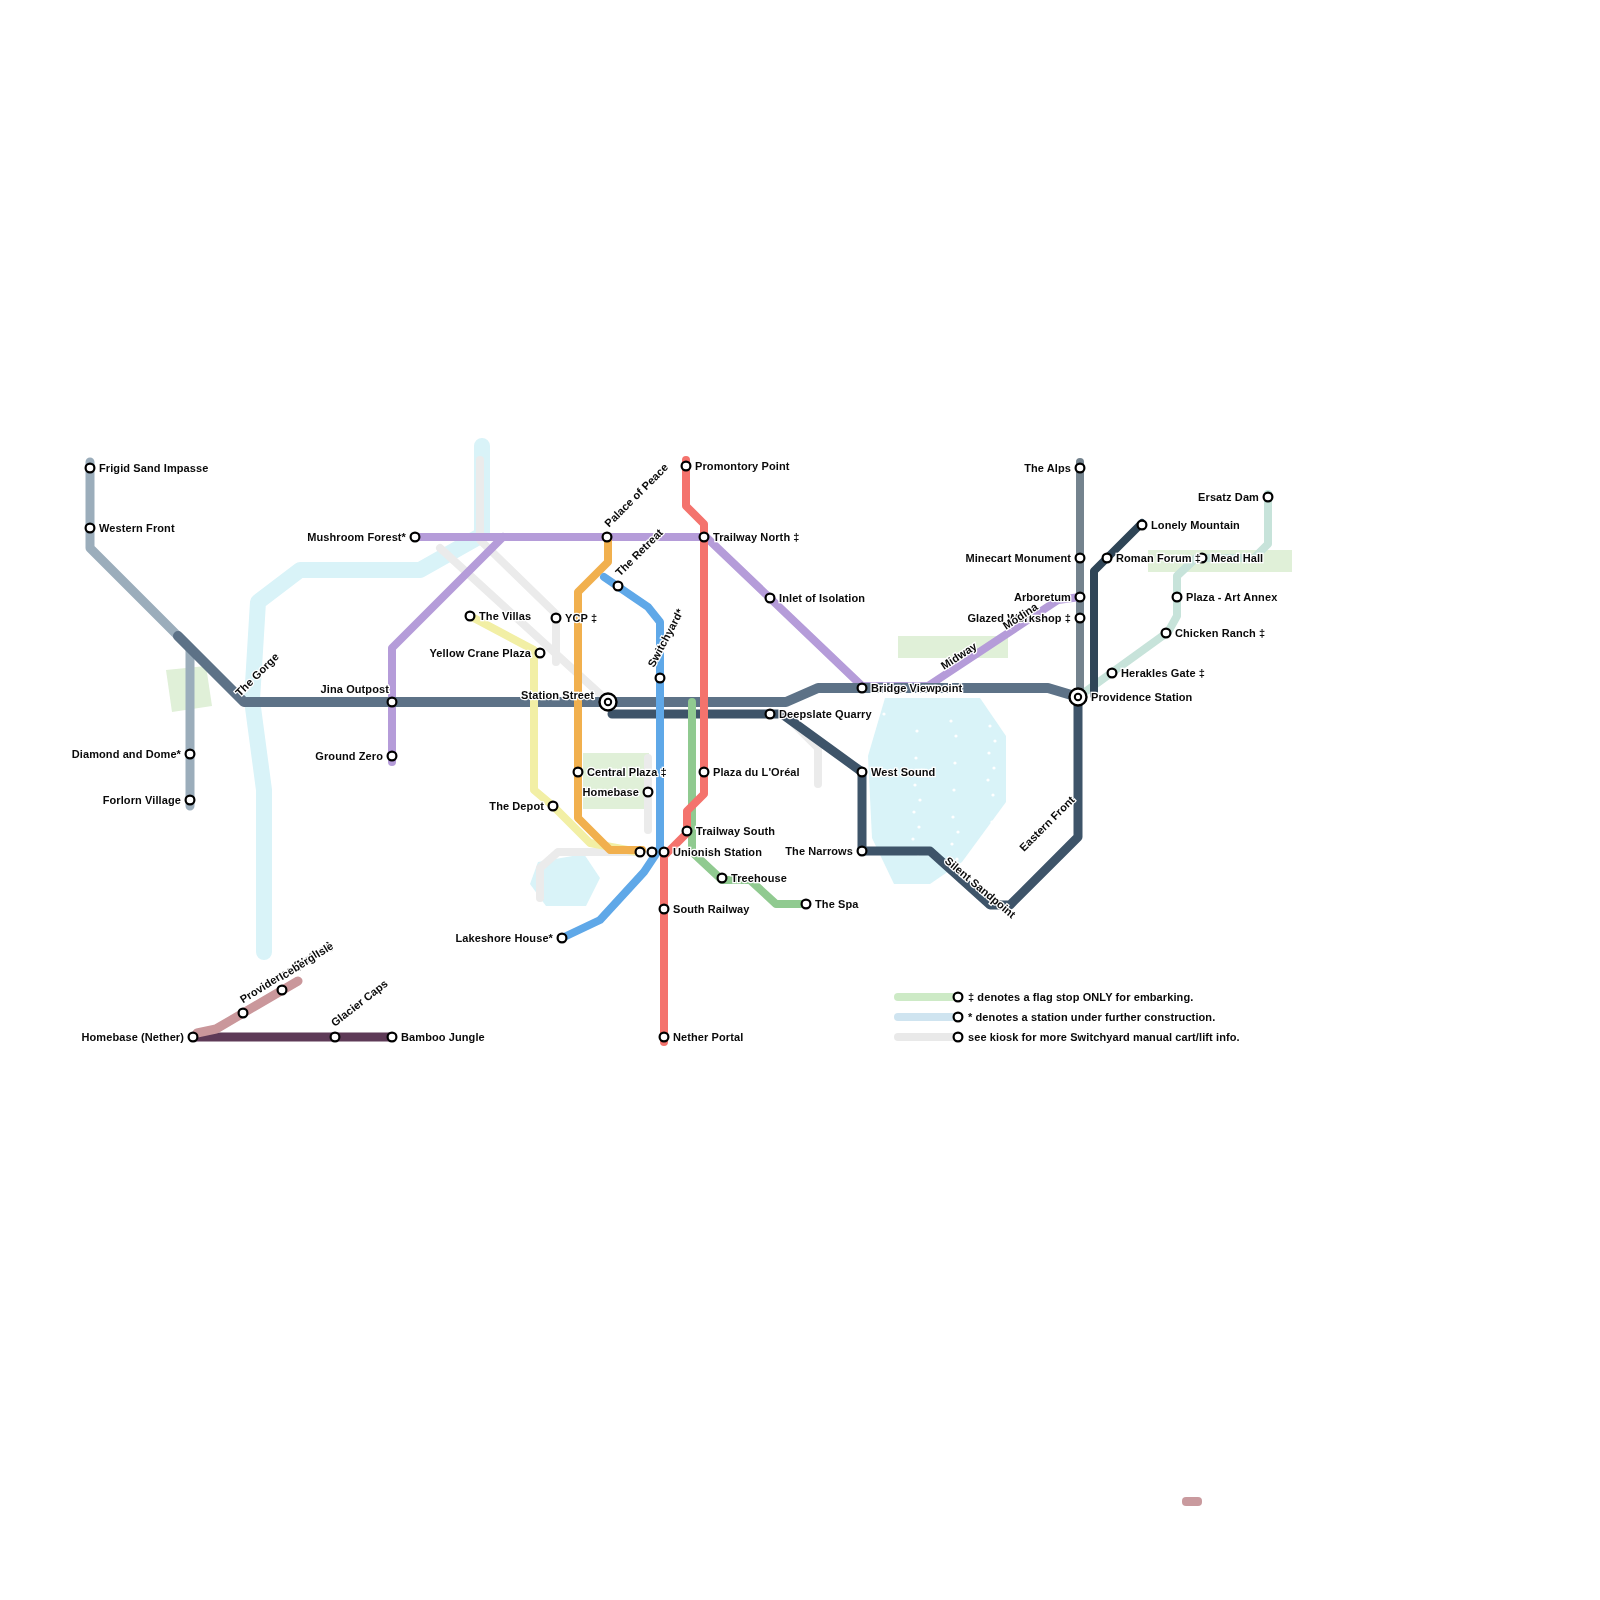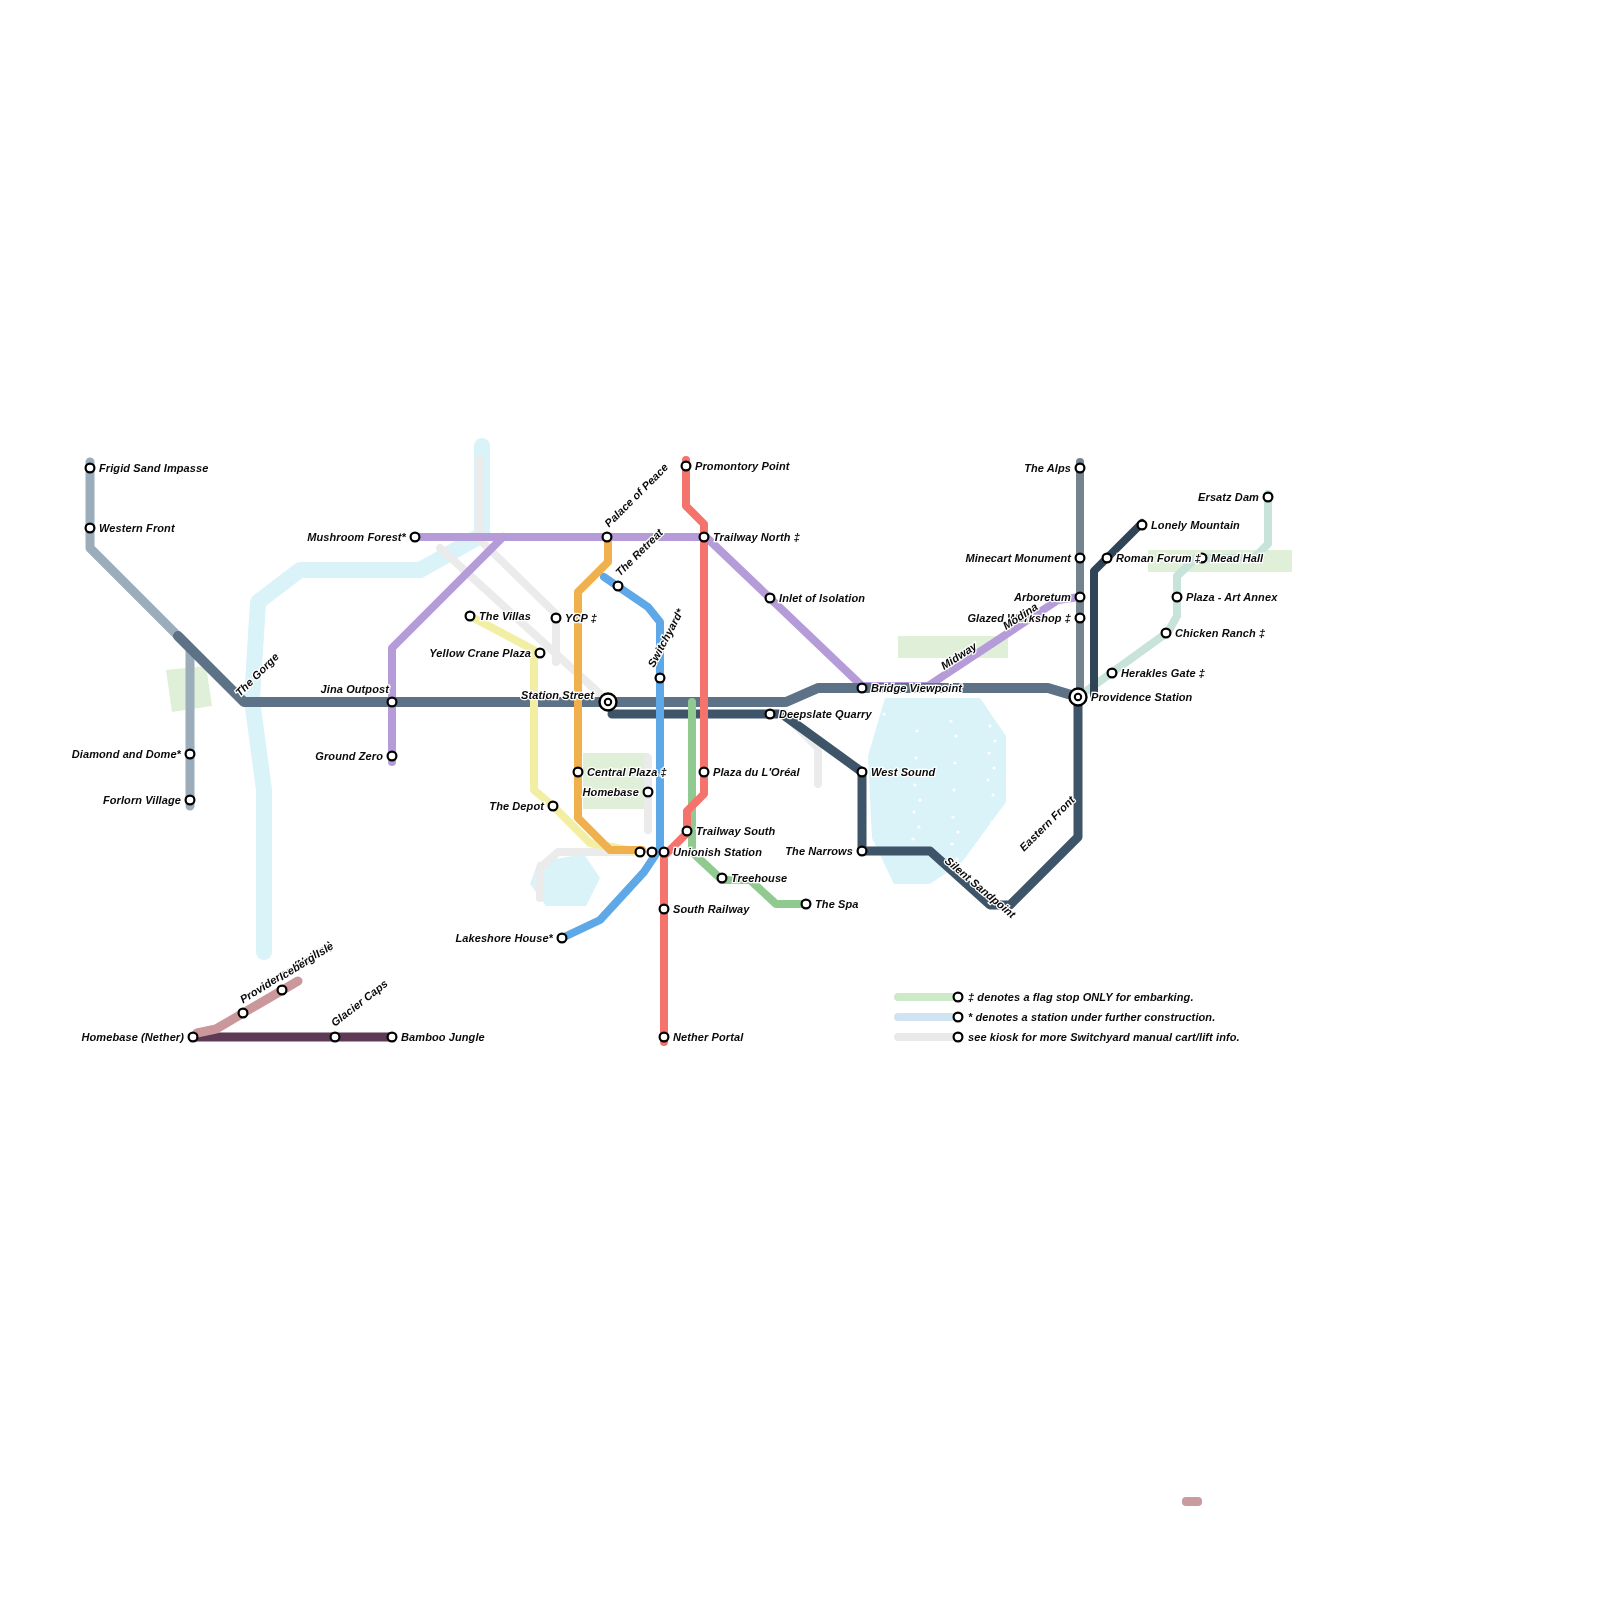--- a/index.html
+++ b/index.html
@@ -1,16 +1,16 @@
 <!DOCTYPE html>
 <html><head>
 <meta charset="utf-8">
 <style>
   html,body{margin:0;padding:0;background:#ffffff;}
-  .stage{position:relative;width:1600px;height:1600px;background:#ffffff;overflow:hidden;font-style:italic;}
+  .stage{position:relative;width:1600px;height:1600px;background:#ffffff;overflow:hidden;}
   svg{display:block;}
   svg text{
     font-family:"Liberation Sans", sans-serif;
     font-size:11px;
     font-weight:700;
     fill:#0a0a0a;
     stroke:#ffffff;
     stroke-width:2.5px;
     paint-order:stroke;
     letter-spacing:0.1px;

